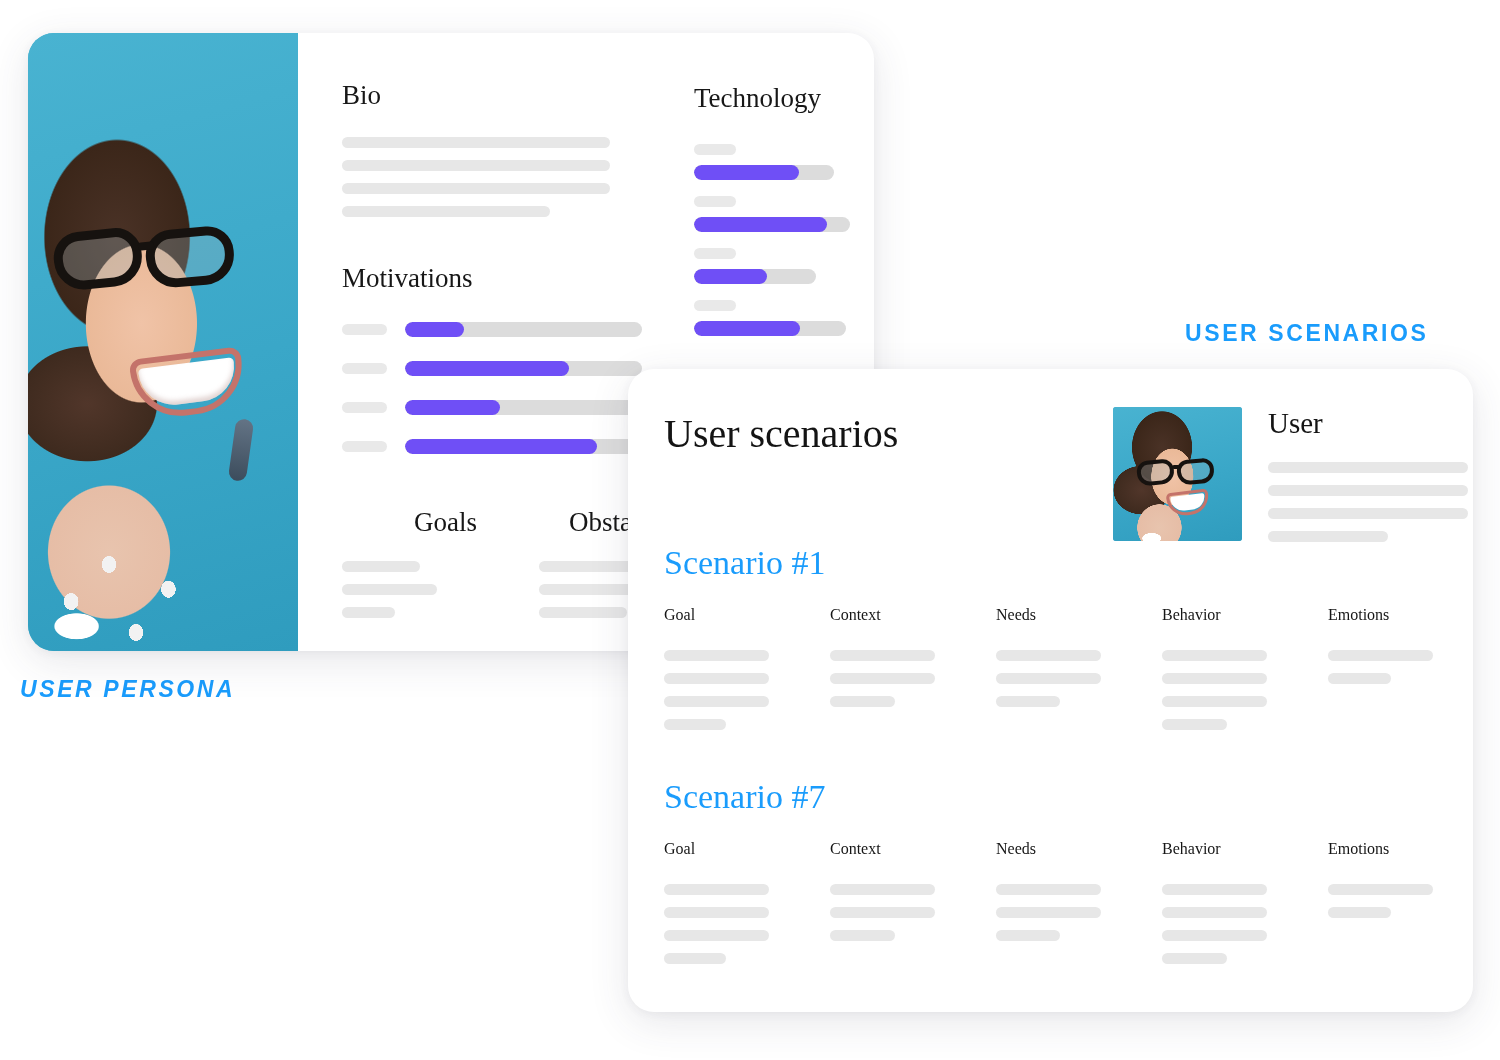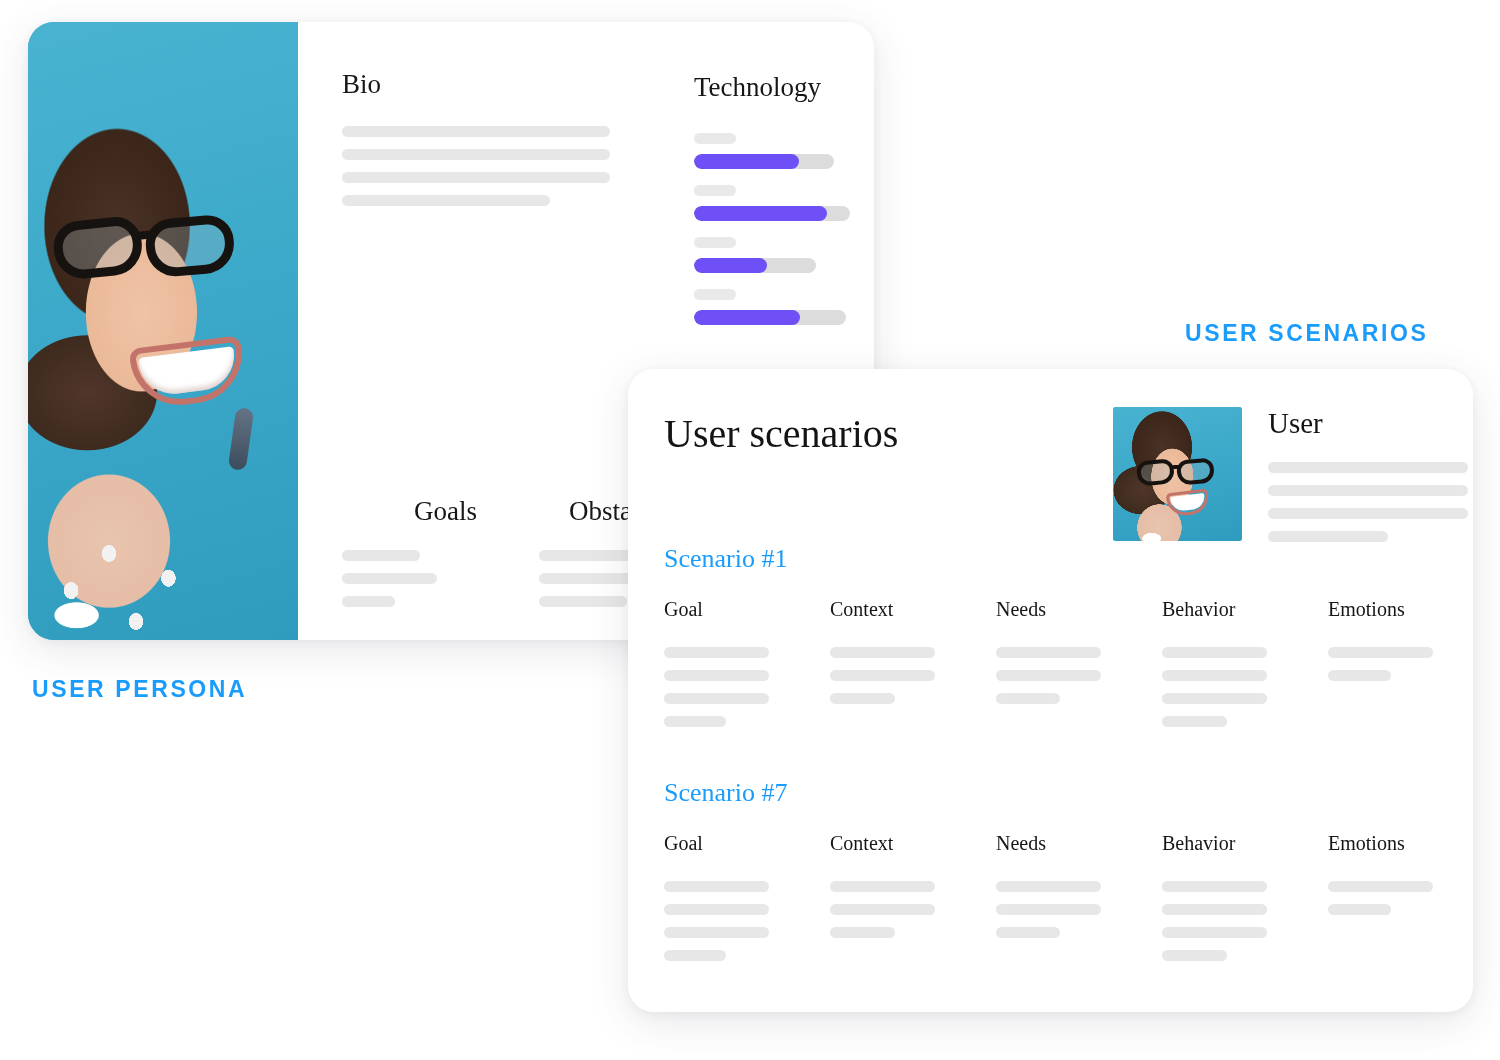--- a/index.html
+++ b/index.html
@@ -17,21 +17,21 @@
 
   
   .card {
     position: absolute;
     background: #ffffff;
     border-radius: 26px;
     box-shadow: 0 10px 40px rgba(60,60,80,0.12), 0 2px 10px rgba(60,60,80,0.06);
   }
   #persona-card {
     left: 28px;
-    top: 22px;
+    top: 33px;
     width: 846px;
     height: 618px;
     z-index: 1;
   }
   #scenarios-card {
     left: 628px;
     top: 369px;
     width: 845px;
     height: 643px;
     z-index: 2;
@@ -270,46 +270,46 @@
     margin: 0 0 22px 0;
   }
   .sc-name-lines { width: 200px; }
 
   .scenario-block { position: absolute; left: 36px; width: 790px; }
   #scenario-1 { top: 175px; }
   #scenario-2 { top: 409px; }
 
   .scenario-heading {
     font-family: "Liberation Serif", serif;
-    font-size: 26px;
+    font-size: 34px;
     color: #1A9CFC;
     margin: 0 0 24px 0;
   }
   .scenario-cols {
     display: flex;
   }
   .scenario-col { width: 166px; flex: none; }
   .col-header {
     font-family: "Liberation Serif", serif;
-    font-size: 20px;
+    font-size: 16px;
     color: #161616;
     margin: 0 0 26px 0;
     white-space: nowrap;
   }
 
   
   .caption {
     position: absolute;
     font-family: "Liberation Sans", sans-serif;
     font-weight: bold;
     font-size: 23px;
     letter-spacing: 2.6px;
     color: #1A9CFC;
   }
-  #caption-persona { left: 32px; top: 676px; }
+  #caption-persona { left: 20px; top: 676px; font-style: italic; }
   #caption-scenarios { left: 1185px; top: 320px; }
 </style>
 </head>
 <body>
 
 <div class="card" id="persona-card">
 
   <div class="persona-photo">
     <div class="photo-art"></div>
     <div class="photo-glasses">
@@ -357,20 +357,49 @@
           </div>
           <div class="bar-row">
             <div class="bar-mini" style="width: 42px;"></div>
             <div class="bar-track" style="width: 152px;">
               <div class="bar-fill" style="width: 70%;"></div>
             </div>
           </div>
         </div>
     </div>
 
+    <div class="motiv-block">
+      <div class="section-title">Motivations</div>
+      <div>
+          <div class="motiv-row">
+            <div class="motiv-label"></div>
+            <div class="motiv-track">
+              <div class="bar-fill" style="width: 25%;"></div>
+            </div>
+          </div>
+          <div class="motiv-row">
+            <div class="motiv-label"></div>
+            <div class="motiv-track">
+              <div class="bar-fill" style="width: 69%;"></div>
+            </div>
+          </div>
+          <div class="motiv-row">
+            <div class="motiv-label"></div>
+            <div class="motiv-track">
+              <div class="bar-fill" style="width: 40%;"></div>
+            </div>
+          </div>
+          <div class="motiv-row">
+            <div class="motiv-label"></div>
+            <div class="motiv-track">
+              <div class="bar-fill" style="width: 81%;"></div>
+            </div>
+          </div>
+        </div>
+    </div>
 
     <div class="goals-wrap">
       <div class="goals-col">
         <div class="section-title">Goals</div>
         <div>
             <div class="ln" style="width: 78px;"></div>
             <div class="ln" style="width: 95px;"></div>
             <div class="ln" style="width: 53px;"></div>
           </div>
       </div>

